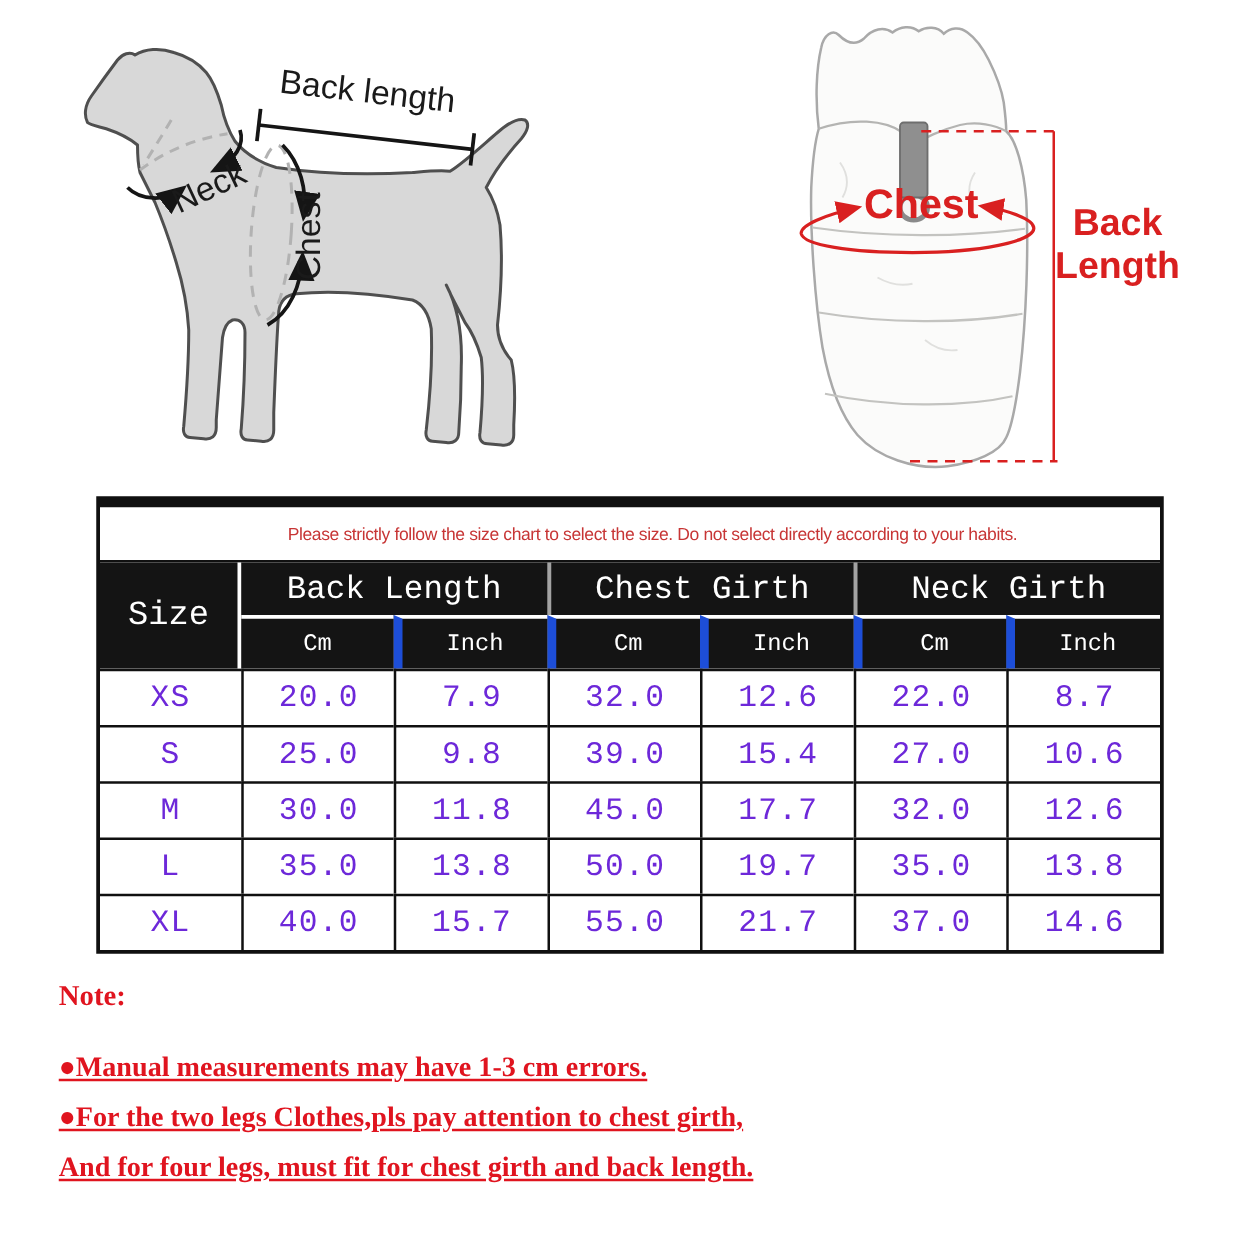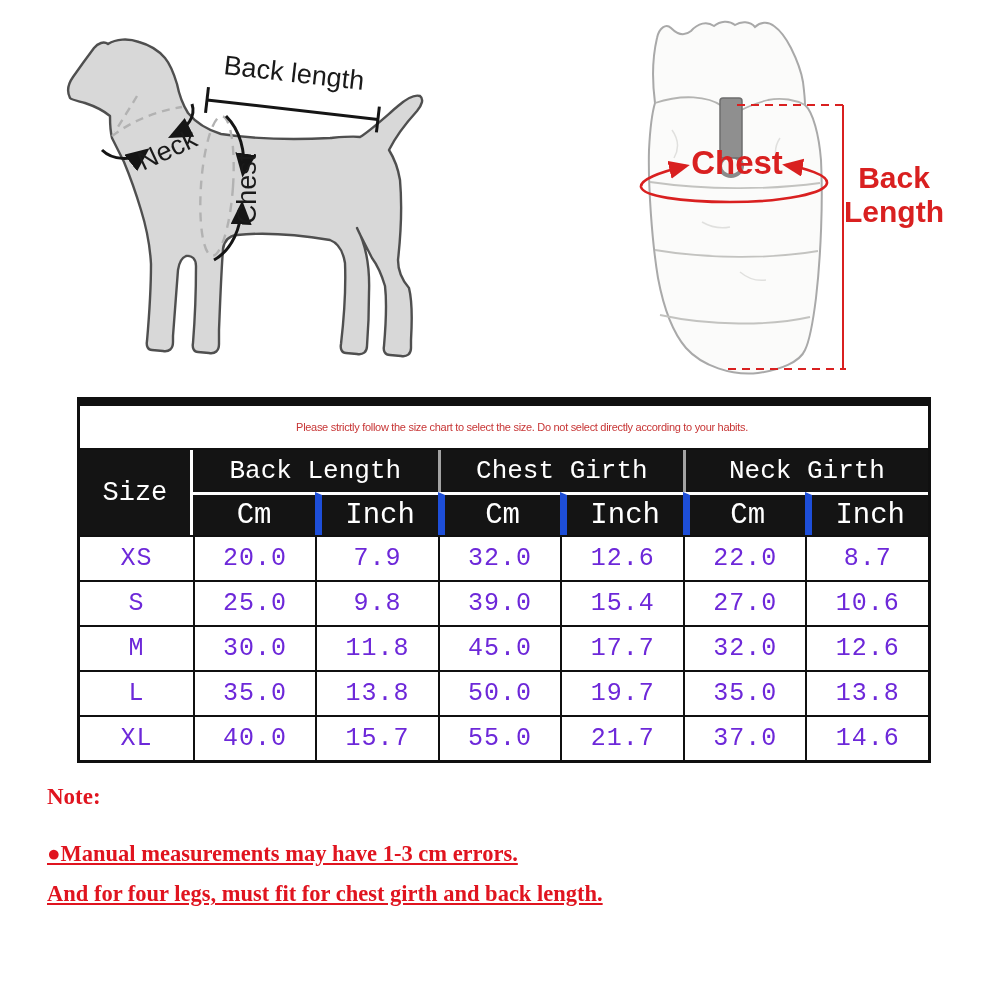--- a/index.html
+++ b/index.html
@@ -14,34 +14,34 @@
   .vest-svg { position:absolute; left:610px; top:10px; }
 
   
   .table-wrap {
     position:absolute; left:77px; top:397px; width:854px;
     border:3px solid #101010; border-top-width:9px; background:#ffffff;
     box-sizing:border-box;
   }
   .notice {
     height:42px; line-height:42px; text-align:center; white-space:nowrap;
-    color:#c73535; font-size:11px; letter-spacing:-0.3px;
+    color:#c73535; font-size:14px; letter-spacing:-0.3px;
     border-bottom:2px solid #101010; background:#fff;padding-left:36px;
   }
   table.size-grid {
     width:100%; border-collapse:separate; border-spacing:0; table-layout:fixed;
     font-family:"Liberation Mono", monospace;
   }
   table.size-grid th, table.size-grid td { padding:0; text-align:center; font-weight:normal; }
   thead th { background:#141414; color:#ffffff; }
   th.corner   { font-size:27px; }
   th.group    { font-size:26px; height:42px; }
   th.group.sep{ border-left:3px solid #a3a3a3; }
   th.corner   { border-right:3px solid #ffffff;font-family:Liberation Mono, monospace; }
-  th.unit     { font-size:29px; height:40px; border-top:3px solid #ffffff; }
+  th.unit     { font-size:19px; height:40px; border-top:3px solid #ffffff; }
   th.unit.sep { border-left:7px solid #1d4ed8; }
   tbody td {
     height:43px; font-size:25px; color:#6d28d9; letter-spacing:1px;
     background:#ffffff; border-top:2px solid #101010;
   }
   tbody td + td { border-left:2px solid #101010; }
 
   
   .notes {
     position:absolute; left:47px; top:784px; width:900px;
@@ -214,16 +214,17 @@
           <td>37.0</td>
           <td>14.6</td>
         </tr>
       </tbody>
     </table>
   </div>
 
   <div class="notes">
     <div class="note-heading">Note:</div>
     <div class="note-line">●Manual measurements may have 1-3 cm errors.</div>
+    <div class="note-line">●For the two legs Clothes,pls pay attention to chest girth,</div>
     <div class="note-line">And for four legs, must fit for chest girth and back length.</div>
   </div>
 
 </div>
 
 </body></html>

